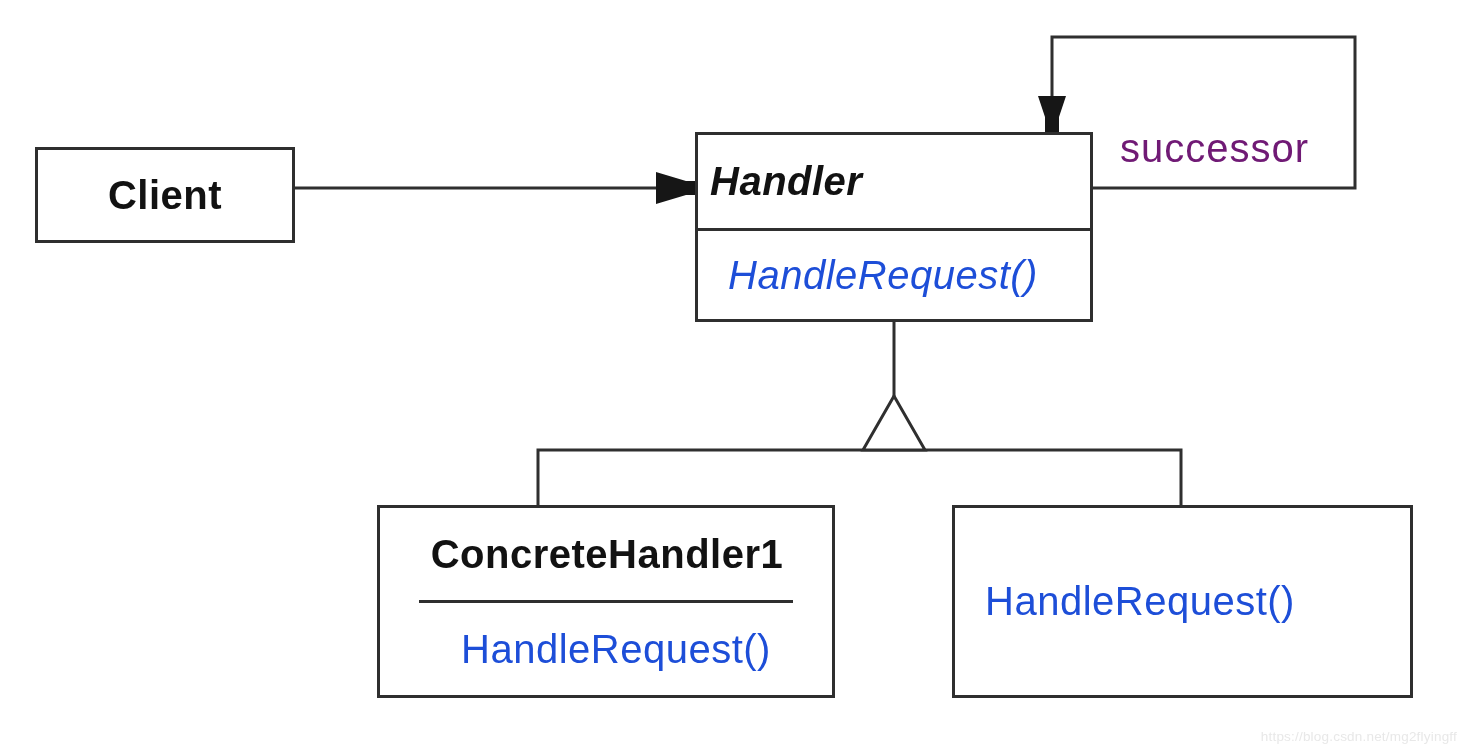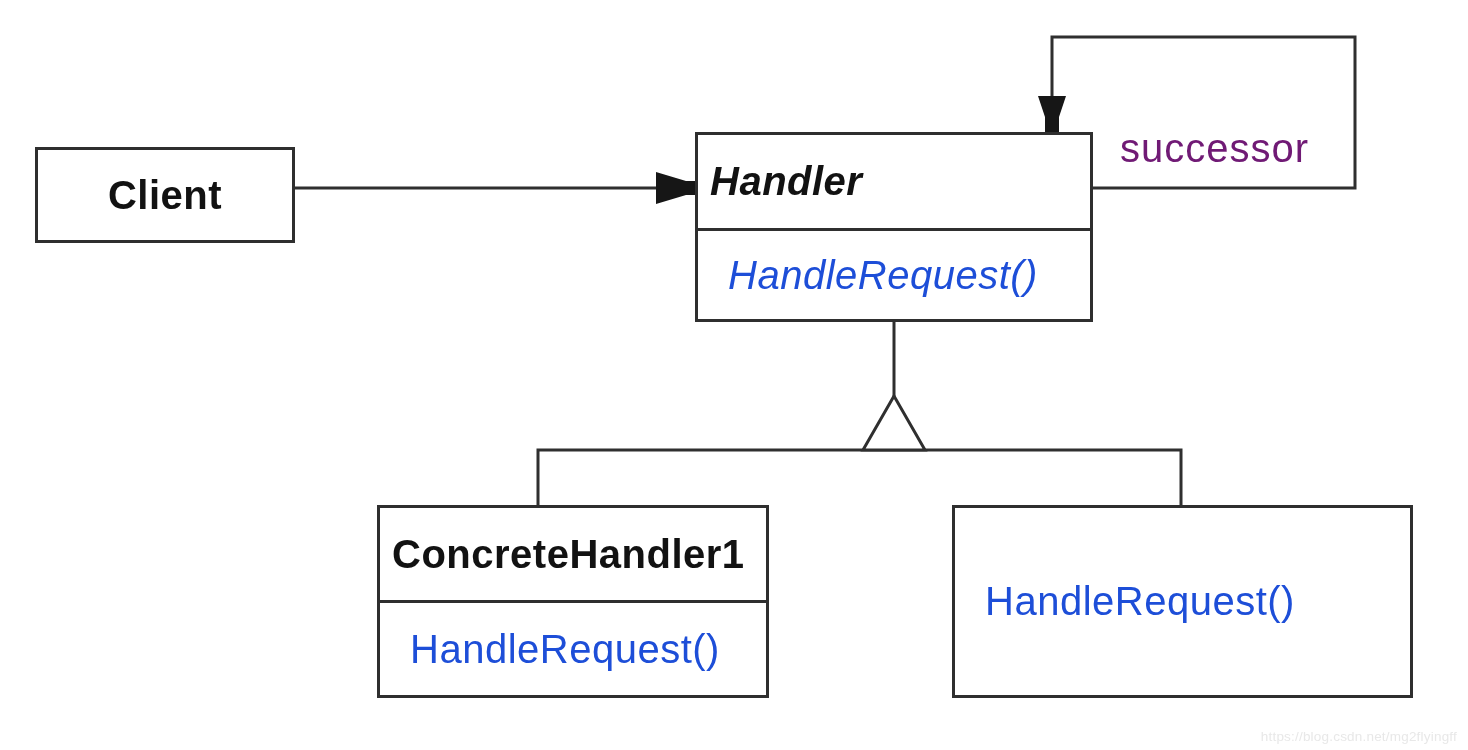--- a/index.html
+++ b/index.html
@@ -52,21 +52,21 @@
     font-size: 40px;
     font-weight: normal;
     color: #1d4ed8;
     letter-spacing: 0.5px;
   }
   .italic { font-style: italic; }
   .centered { justify-content: center; padding: 0; }
 
   .box-client  { left: 35px;  top: 147px; width: 260px; height: 96px; }
   .box-handler { left: 695px; top: 132px; width: 398px; height: 190px; }
-  .box-ch1     { left: 377px; top: 505px; width: 392px; height: 193px; }
+  .box-ch1     { left: 377px; top: 505px; width: 458px; height: 193px; align-items: center; }
   .box-ch2     { left: 952px; top: 505px; width: 461px; height: 193px; }
 
   .comp-title-handler { height: 96px; }
   .comp-title-ch      { height: 95px; }
   .comp-method        { flex: 1; }
 
   .successor-label {
     position: absolute;
     left: 1120px;
     top: 126px;

